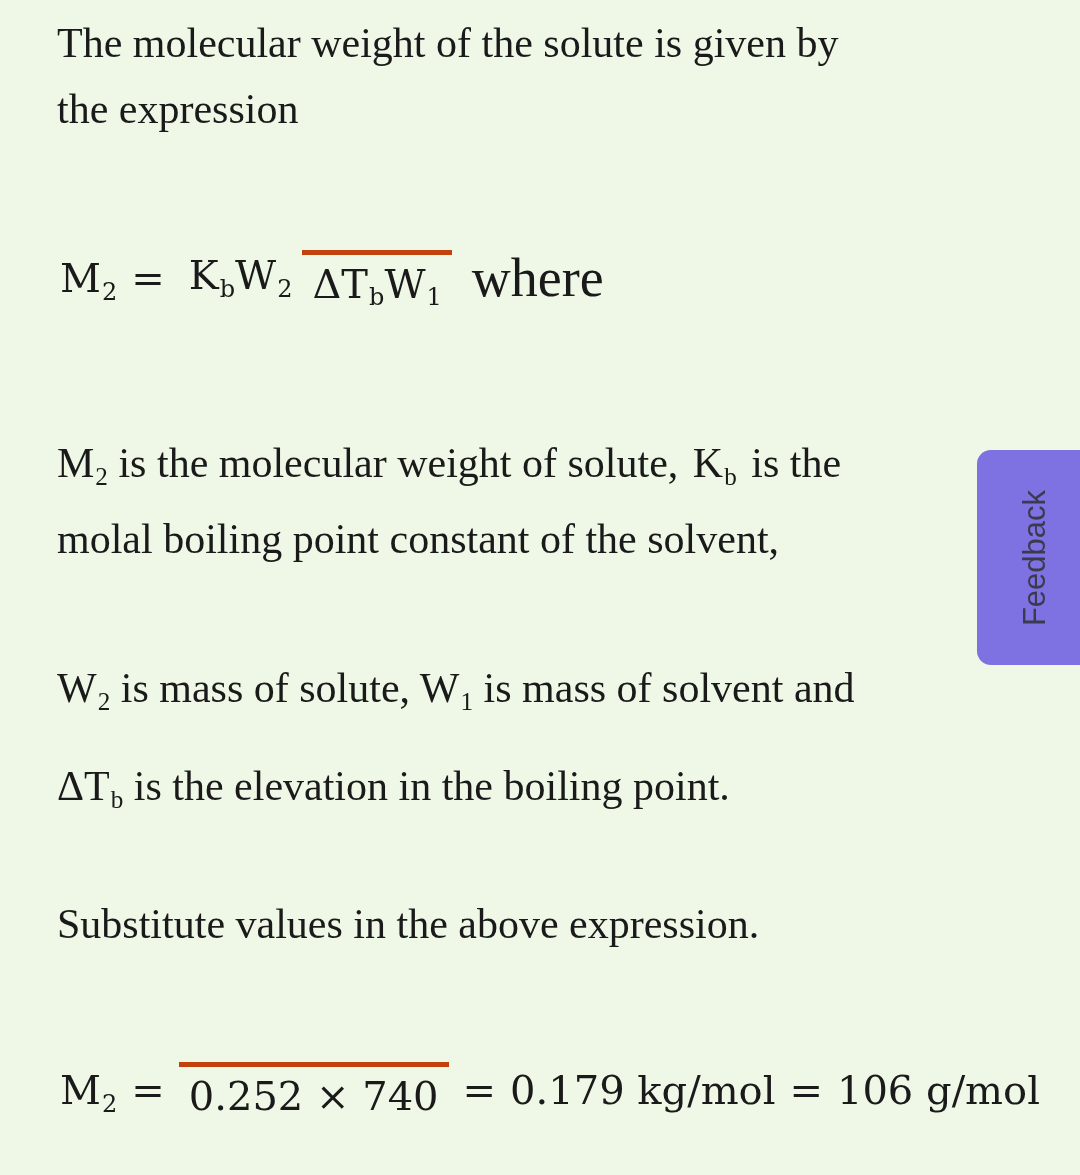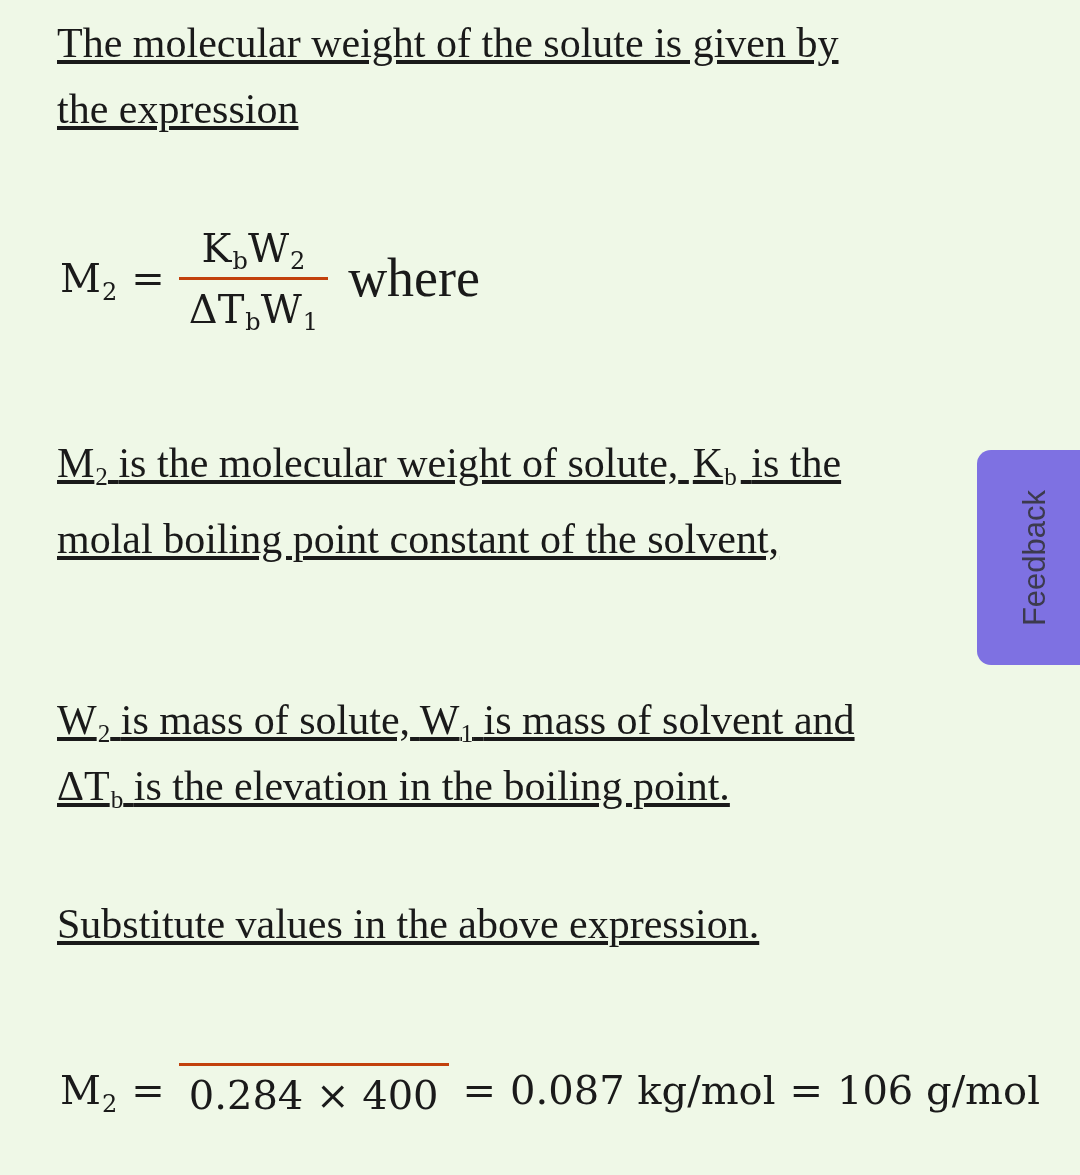--- a/index.html
+++ b/index.html
@@ -10,21 +10,20 @@
     overflow: hidden;
     background: #eff8e7;
     color: #1a1a1a;
     font-family: "Liberation Serif", serif;
   }
   .line {
     position: absolute;
     left: 57px;
     font-size: 42px;
     white-space: nowrap;
-    text-decoration: underline;
   }
   sub {
     font-size: 0.6em;
     vertical-align: -0.32em;
     line-height: 0;
     margin-left: 1px;
   }
   .var { white-space: nowrap; }
   .gapped { margin: 0 4px; }
   .formula {
@@ -33,26 +32,26 @@
     display: flex;
     align-items: center;
     column-gap: 14px;
     font-family: "DejaVu Serif", serif;
     font-size: 40px;
   }
   #formula1 { top: 218px; height: 120px; }
   #formula2 { top: 1030px; height: 120px; }
   .frac {
     display: inline-flex;
-    flex-direction: column;
+    flex-direction: row;
     align-items: center;
     text-align: center;
   }
   .frac .num { padding: 0 10px 6px 10px; }
-  .frac .den { border-top: 3px solid #c2410c; padding: 6px 10px 0 10px; }
+  .frac .den { border-top: 5px solid #c2410c; padding: 6px 10px 0 10px; }
   .where {
     font-family: "Liberation Serif", serif;
     font-size: 54px;
     margin-left: 6px;
   }
   #feedback-button {
     position: absolute;
     top: 450px;
     right: -14px;
     width: 117px;
@@ -94,41 +93,41 @@
   </div>
 
   <div class="line" style="top:439px">
     <span class="var"><span>M</span><sub>2</sub></span>
     <span>is the molecular weight of solute,</span>
     <span class="var gapped"><span>K</span><sub>b</sub></span>
     <span>is the</span>
   </div>
   <div class="line" style="top:515px">molal boiling point constant of the solvent,</div>
 
-  <div class="line" style="top:696px">
+  <div class="line" style="top:664px">
     <span class="var"><span>W</span><sub>2</sub></span>
     <span>is mass of solute,</span>
     <span class="var"><span>W</span><sub>1</sub></span>
     <span>is mass of solvent and</span>
   </div>
   <div class="line" style="top:762px">
     <span class="var"><span>ΔT</span><sub>b</sub></span>
     <span>is the elevation in the boiling point.</span>
   </div>
 
   <div class="line" style="top:900px">Substitute values in the above expression.</div>
 
   <div class="formula" id="formula2">
     <span class="var"><span>M</span><sub>2</sub></span>
     <span>=</span>
     <span class="frac">
-      <span class="den">0.284 × 400</span>
+      <span class="den">0.252 × 740</span>
     </span>
     <span>=</span>
-    <span>0.087 kg/mol</span>
+    <span>0.179 kg/mol</span>
     <span>=</span>
     <span>106 g/mol</span>
   </div>
 
   <button id="feedback-button">
     <span class="label">Feedback</span>
   </button>
 
 </div>
 

